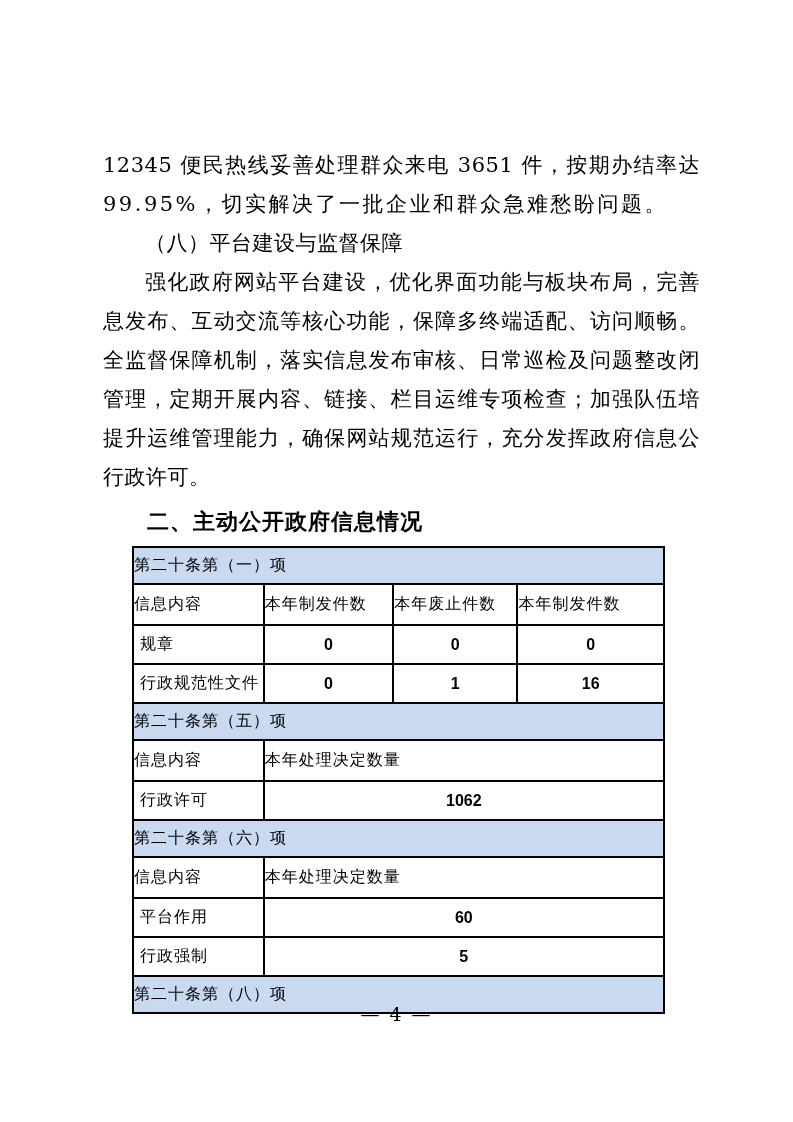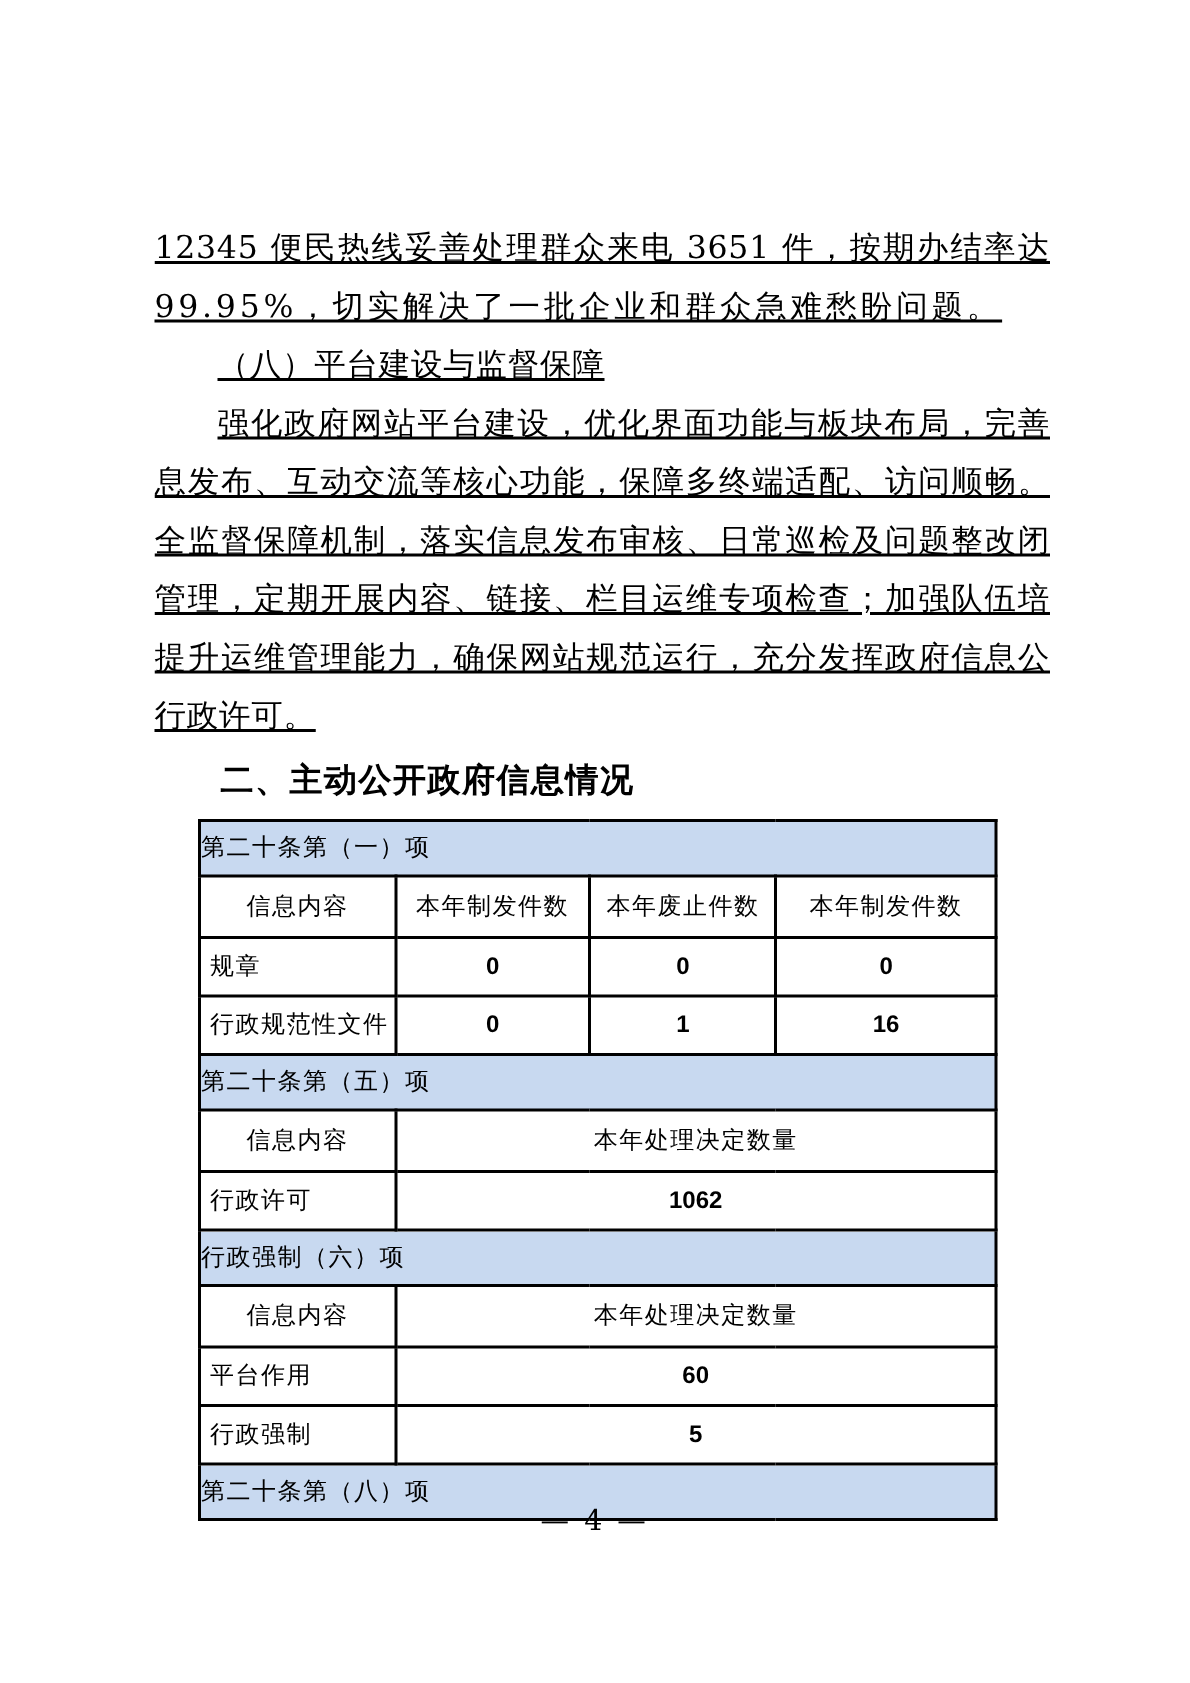--- a/index.html
+++ b/index.html
@@ -19,29 +19,28 @@
     left:103px; top:146px;
     width:597px;
   }
   .bodyline {
     font-size:21px;
     line-height:39px;
     height:39px;
     white-space:nowrap;
     text-align:justify;
     letter-spacing:0.5px;
-    text-decoration:underline;
   }
   .bodyline.full { text-align:justify; text-align-last:justify; white-space:normal; overflow:hidden; }
   .bodyline.indent { padding-left:42px; }
   .bodyline.spaced { letter-spacing:2.5px; }
   .section-heading {
     margin-top:10px;
     margin-left:44px;
-    font-family:Liberation Mono, monospace;
+    font-family:Liberation Serif, serif;
     font-weight:bold;
     font-size:22px;
     line-height:30px;
     letter-spacing:1px;
     margin-bottom:9px;
   }
   table.disclosure {
     border-collapse:collapse;
     table-layout:fixed;
     width:533px;
@@ -54,21 +53,21 @@
     color:#000;
     overflow:hidden;
   }
   td.banner {
     background:var(--banner-bg);
     text-align:left;
     height:37px;
     letter-spacing:1px;
   }
   td.colhead {
-    text-align:center;
+    text-align:left;
     height:41px;
     letter-spacing:1px;
   }
   td.rowlabel {
     text-align:left;
     padding-left:6px;
     height:39px;
     letter-spacing:1px;
     margin-top:30px;
   }
@@ -146,21 +145,21 @@
       <tr>
         <td class="colhead">信息内容</td>
         <td class="colhead" colspan="3">本年处理决定数量</td>
       </tr>
       <tr>
         <td class="rowlabel">行政许可</td>
         <td class="value" colspan="3">1062</td>
       </tr>
 
       <tr>
-        <td class="banner" colspan="4">行政强制（六）项</td>
+        <td class="banner" colspan="4">第二十条第（六）项</td>
       </tr>
       <tr>
         <td class="colhead">信息内容</td>
         <td class="colhead" colspan="3">本年处理决定数量</td>
       </tr>
       <tr>
         <td class="rowlabel">平台作用</td>
         <td class="value" colspan="3">60</td>
       </tr>
       <tr>

